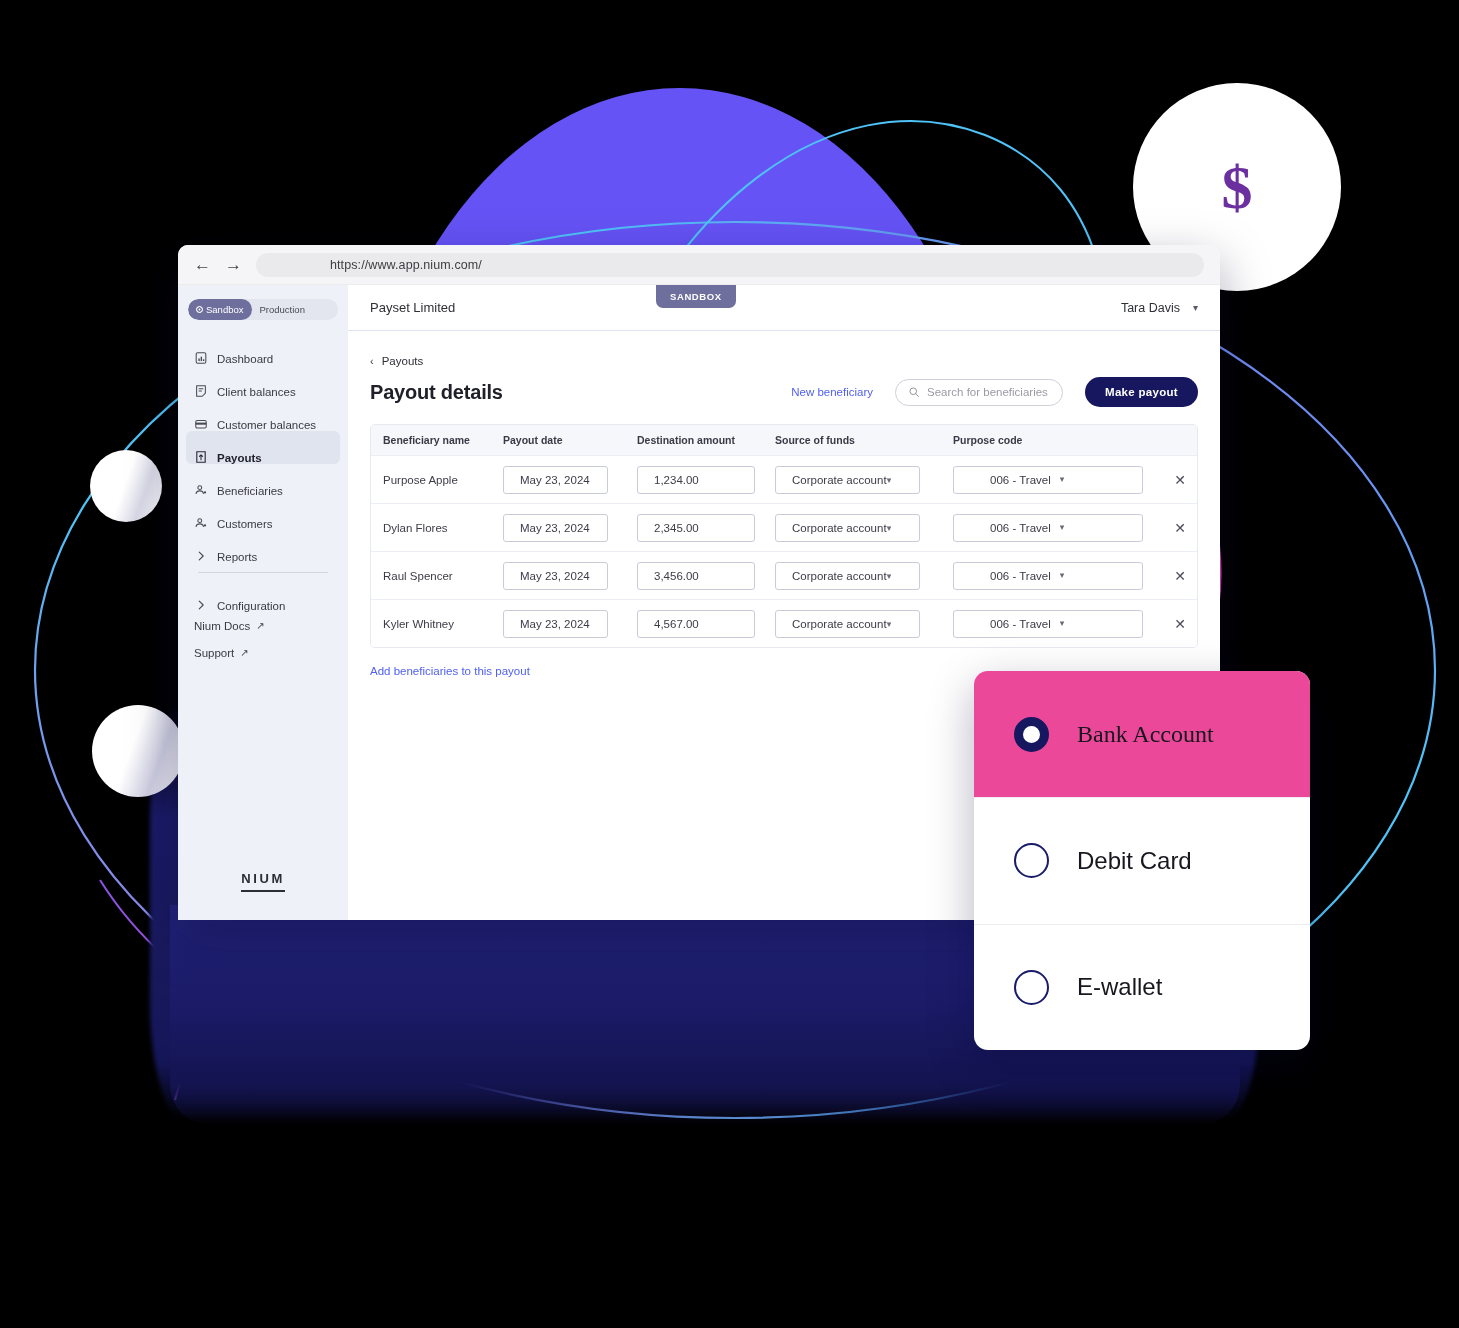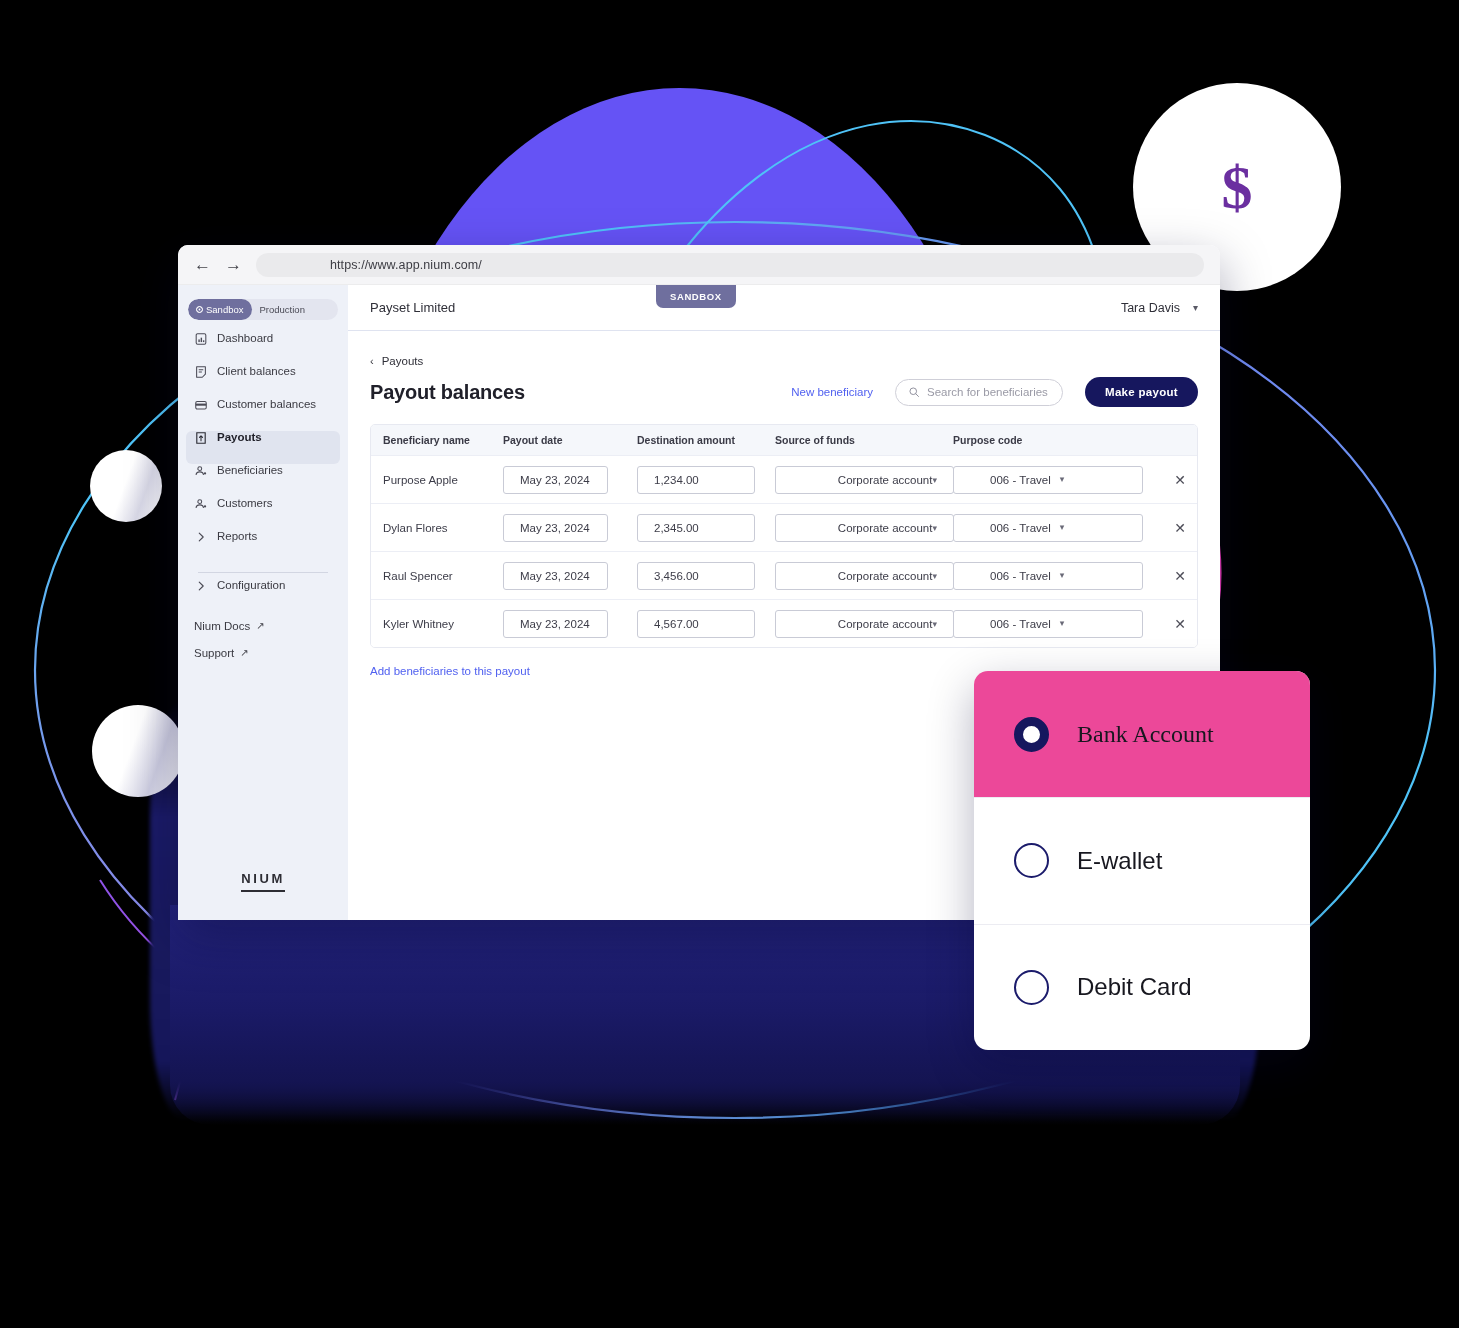--- a/index.html
+++ b/index.html
@@ -91,21 +91,21 @@
     height:100%; padding:0 8px; color:#4a4a55; cursor:pointer;
   }
   .env-seg.active { background:#6f6f9e; color:#fff; border-radius:11px; }
   .env-dot {
     width:7px; height:7px; border-radius:50%; border:1.6px solid #fff;
     background:#fff; box-shadow: inset 0 0 0 1.6px #6f6f9e;
   }
 
   .nav { padding:0 8px; }
   .nav-item {
-    display:flex; align-items:flex-start; gap:9px;
+    display:flex; align-items:flex-end; gap:9px;
     height:33px; padding:0 8px; border-radius:6px;
     font-size:11.5px; color:#3a3a42; cursor:pointer;
   }
   .nav-item.active { background:#e0e4ef; font-weight:bold; color:#1f1f28; }
   .nav-ico { width:14px; height:14px; flex:0 0 14px; display:block; }
 
   .nav-sep { height:1px; background:#d2d6e2; margin:9px 12px 6px 12px; }
 
   .nav-link {
     display:flex; align-items:center; gap:6px;
@@ -172,21 +172,21 @@
   .c-del   { flex:1; text-align:center; }
 
   .cell-text { font-size:11.5px; color:#3c3c48; }
   .field {
     height:28px; border:1px solid #c9cbd6; border-radius:3px;
     display:flex; align-items:center; padding:0 16px;
     font-size:11.5px; color:#3c3c48; background:#fff;
   }
   .field.w-date { width:105px; }
   .field.w-amt  { width:118px; }
-  .field.w-src  { width:179px; justify-content:flex-end; }
+  .field.w-src  { width:145px; justify-content:flex-start; }
   .field.w-purp { width:190px; }
   .sel-caret { font-size:9px; color:#6a6a78; }
   .purp-inner { display:flex; align-items:flex-start; gap:9px;margin-left:20px; }
   .x-btn { font-size:14px; color:#4d4d58; cursor:pointer; line-height:1; }
 
   .add-link { margin-top:17px; font-size:11.5px; color:#5161f0; cursor:pointer; }
 
   
   .radio-card {
     position:absolute; left:974px; top:671px;
@@ -375,21 +375,21 @@
         </div>
 
         <div class="content">
 
           <div class="breadcrumb">
             <span class="bc-caret">‹</span>
             <span>Payouts</span>
           </div>
 
           <div class="page-head">
-            <span class="page-title">Payout balances</span>
+            <span class="page-title">Payout details</span>
             <div class="head-actions">
               <span class="link-blue">New beneficiary</span>
               <div class="search-box">
                 <svg width="12" height="12" viewBox="0 0 16 16">
                   <circle cx="7" cy="7" r="4.4" fill="none" stroke="#8f8f9c" stroke-width="1.3"></circle>
                   <line x1="10.3" y1="10.3" x2="14" y2="14" stroke="#8f8f9c" stroke-width="1.3" stroke-linecap="round"></line>
                 </svg>
                 <span class="search-ph">Search for beneficiaries</span>
               </div>
               <button class="btn-primary">Make  payout</button>
@@ -526,23 +526,23 @@
 
   <div class="radio-card">
 
     <div class="radio-row selected">
       <span class="radio-outer"></span>
       <span class="radio-label">Bank Account</span>
     </div>
 
     <div class="radio-row">
       <span class="radio-outer"></span>
+      <span class="radio-label">Debit Card</span>
+    </div>
+
+    <div class="radio-row">
+      <span class="radio-outer"></span>
       <span class="radio-label">E-wallet</span>
     </div>
 
-    <div class="radio-row">
-      <span class="radio-outer"></span>
-      <span class="radio-label">Debit Card</span>
-    </div>
-
   </div>
 
 </div>
 
 </body></html>

